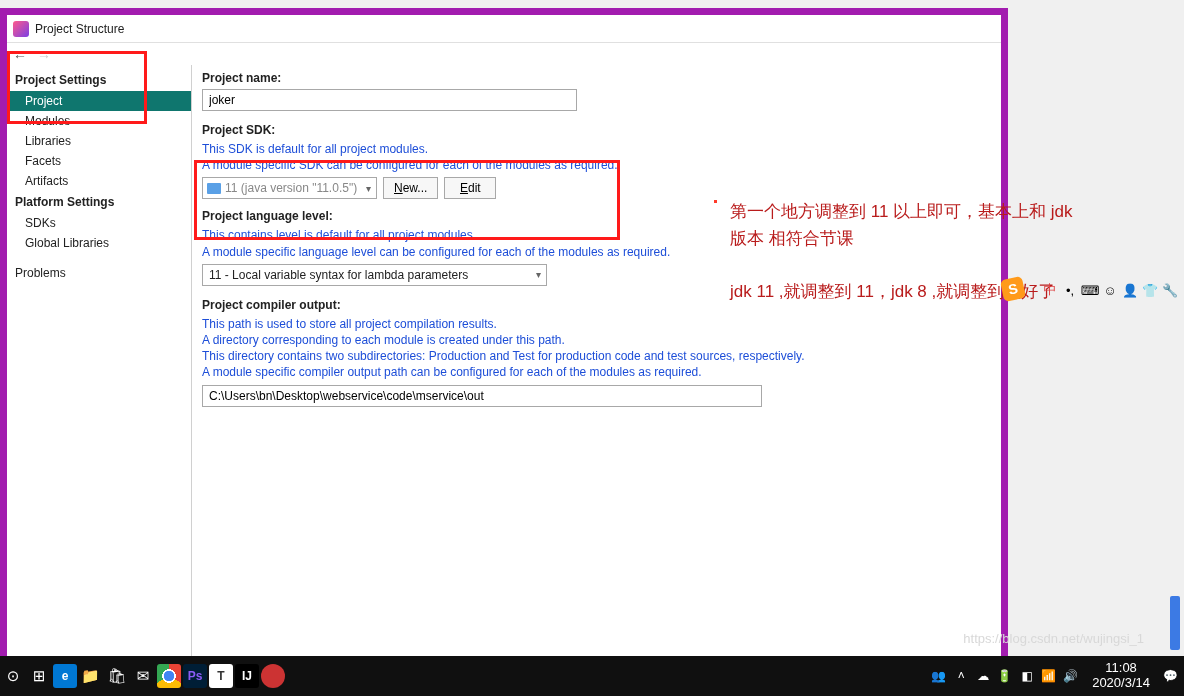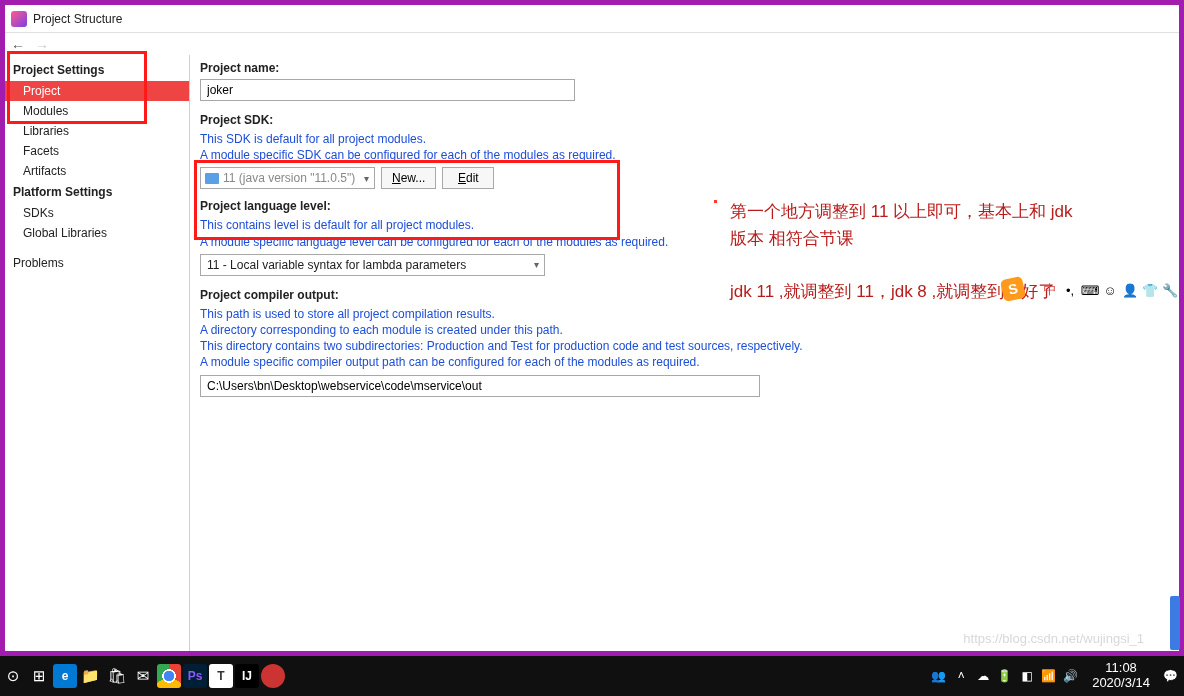--- a/index.html
+++ b/index.html
@@ -1,31 +1,31 @@
 <!DOCTYPE html>
 <html><head>
 <meta charset="utf-8">
 <style>
 * { box-sizing: border-box; margin: 0; padding: 0; font-family: "Segoe UI", Tahoma, sans-serif; }
 body { width: 1184px; height: 696px; overflow: hidden; background: #f0f0f0; position: relative; }
 
-.window { position: absolute; top: 0; left: 0; width: 1184px; height: 656px; background: #fff; border: 5px solid #a21caf; }
+.window { position: absolute; top: 8px; left: 0; width: 1008px; height: 656px; background: #fff; border: 7px solid #a21caf; }
 .titlebar { height: 28px; display: flex; align-items: center; padding: 0 6px; background: #fff; border-bottom: 1px solid #e0e0e0; }
 .titlebar .app-icon { width: 16px; height: 16px; background: linear-gradient(135deg,#ff5a8c,#7b3fe4); border-radius: 3px; margin-right: 6px; }
 .titlebar .title { font-size: 12px; color: #222; }
 
 .toolbar { height: 22px; display: flex; align-items: center; padding: 0 6px; gap: 10px; }
 .nav-arrow { font-size: 14px; color: #555; cursor: pointer; }
 .nav-arrow.disabled { color: #ccc; }
 
 .body { display: flex; height: calc(100% - 50px); }
 .sidebar { width: 185px; border-right: 1px solid #d0d0d0; background: #fff; font-size: 12px; padding-top: 4px; }
 .sidebar .group { font-weight: bold; padding: 4px 8px; color: #222; }
 .sidebar .item { padding: 3px 18px; color: #222; cursor: pointer; }
-.sidebar .item.selected { background: #ef4444; color: #fff; }
+.sidebar .item.selected { background: #0f766e; color: #fff; }
 
 .content { flex: 1; padding: 4px 10px 10px 10px; font-size: 12px; color: #222; position: relative; }
 .field-label { font-weight: bold; margin-top: 2px; margin-bottom: 4px; display: block; }
 .text-input { width: 375px; height: 22px; border: 1px solid #a8a8a8; padding: 2px 6px; font-size: 12px; background: #fff; }
 .desc { color: #1d4ed8; line-height: 1.35; }
 .row { display: flex; align-items: center; gap: 6px; margin-top: 4px; }
 .sdk-combo { width: 175px; height: 22px; border: 1px solid #a8a8a8; background: #fff; display: flex; align-items: center; padding: 0 4px; font-size: 12px; color: #888; position: relative; }
 .sdk-combo .dir-icon { width: 14px; height: 11px; background: #5aa0e6; margin-right: 4px; border-radius: 1px; }
 .sdk-combo::after { content: "▾"; position: absolute; right: 5px; color: #666; font-size: 10px; }
 .btn { height: 22px; min-width: 52px; border: 1px solid #a8a8a8; background: #f7f7f7; font-size: 12px; padding: 0 10px; cursor: pointer; }

